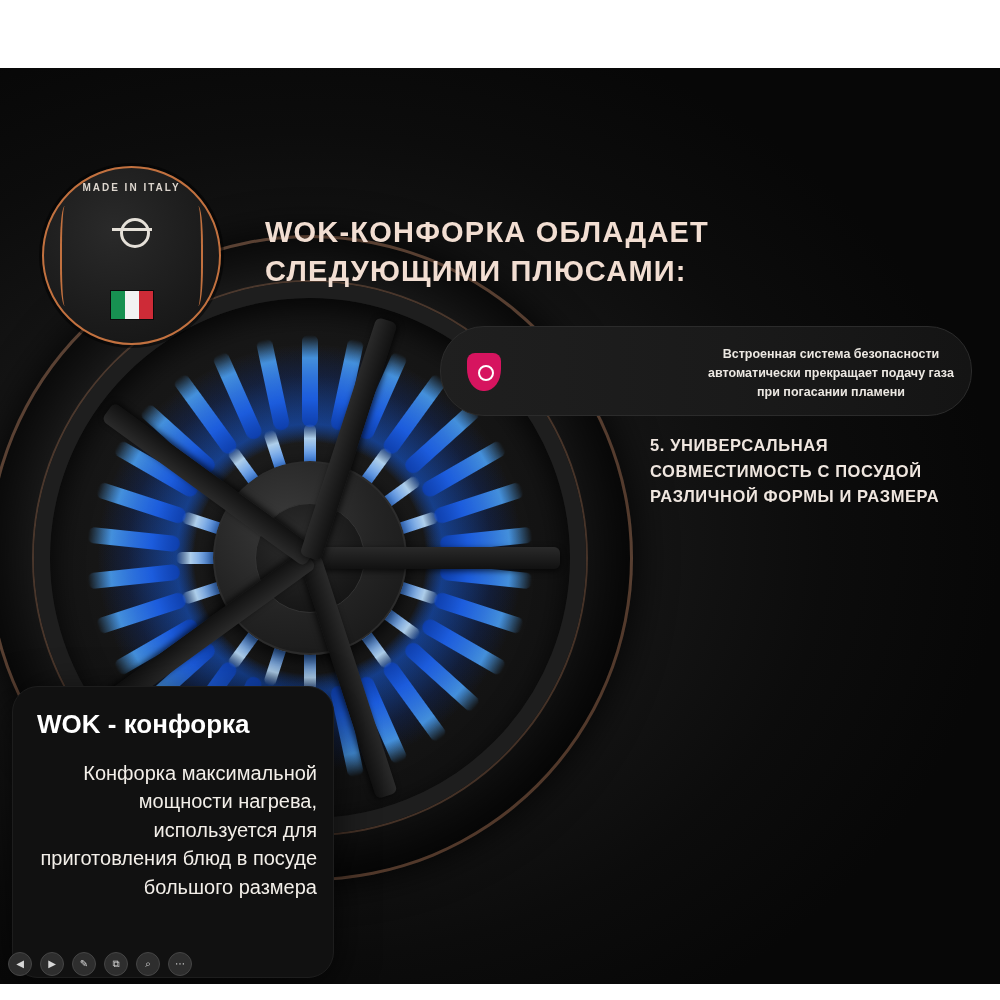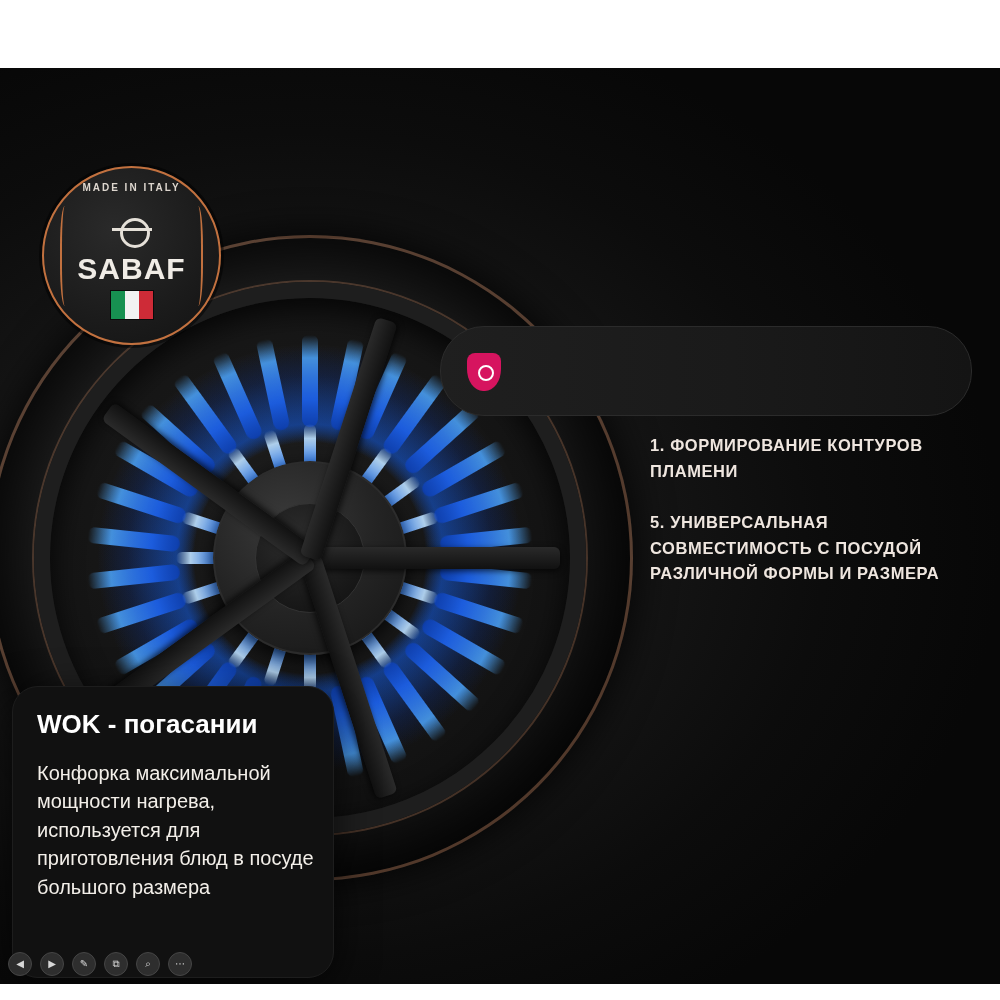--- a/index.html
+++ b/index.html
@@ -324,20 +324,21 @@
     font-weight: bold;
   }
   .wok-text {
     position: absolute;
     left: 24px;
     top: 72px;
     width: 280px;
     color: #f3efe9;
     font-size: 20px;
     line-height: 1.42;
+    text-align: right;
   }
 
   
   .toolbar {
     position: absolute;
     left: 8px;
     bottom: 8px;
     display: flex;
     gap: 8px;
     align-items: center;
@@ -428,40 +429,40 @@
           <div class="grate-arm" style="transform: rotate(216deg);"></div>
           <div class="grate-arm" style="transform: rotate(288deg);"></div>
         </div>
     </div>
 
     <div class="sabaf">
       <div class="sabaf-arc-l"></div>
       <div class="sabaf-arc-r"></div>
       <div class="sabaf-top">MADE IN ITALY</div>
       <div class="sabaf-mark"></div>
-      <div class="sabaf-name">SABAF</div>
       <div class="sabaf-flag">
         <i class="fg"></i>
           <i class="fw"></i>
           <i class="fr"></i>
       </div>
     </div>
 
+    <div class="headline">WOK-КОНФОРКА ОБЛАДАЕТ СЛЕДУЮЩИМИ ПЛЮСАМИ:</div>
 
     <div class="gas-pill">
       <div class="shield"></div>
+      <div class="gas-desc">Встроенная система безопасности автоматически прекращает подачу газа при погасании пламени</div>
     </div>
 
     <div class="benefits">
-      <div class="benefit">1. ФОРМИРОВАНИЕ КОНТУРОВ ПЛАМЕНИ</div>
       <div class="benefit">5. УНИВЕРСАЛЬНАЯ СОВМЕСТИМОСТЬ С ПОСУДОЙ РАЗЛИЧНОЙ ФОРМЫ И РАЗМЕРА</div>
     </div>
 
     <div class="wok-card">
-      <div class="wok-title">WOK - погасании</div>
+      <div class="wok-title">WOK - конфорка</div>
       <div class="wok-text">Конфорка максимальной мощности нагрева, используется для приготовления блюд в посуде большого размера</div>
     </div>
 
     <div class="toolbar" id="toolbar">
         <div class="tool-btn">◀</div>
         <div class="tool-btn">▶</div>
         <div class="tool-btn">✎</div>
         <div class="tool-btn">⧉</div>
         <div class="tool-btn">⌕</div>
         <div class="tool-btn">⋯</div>

